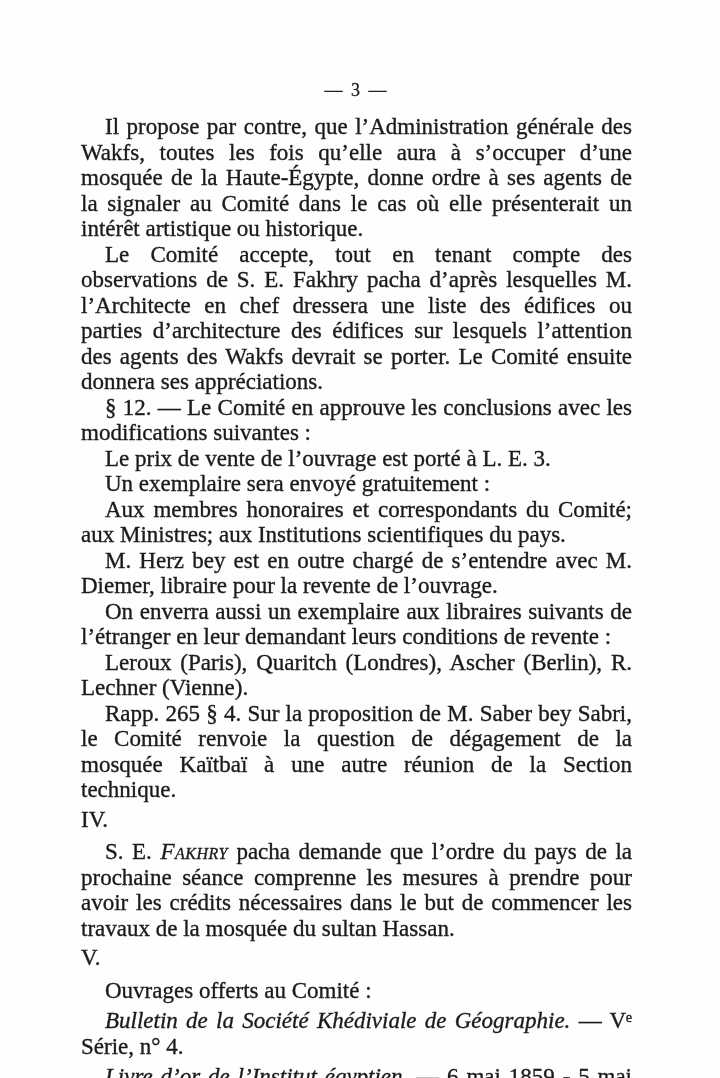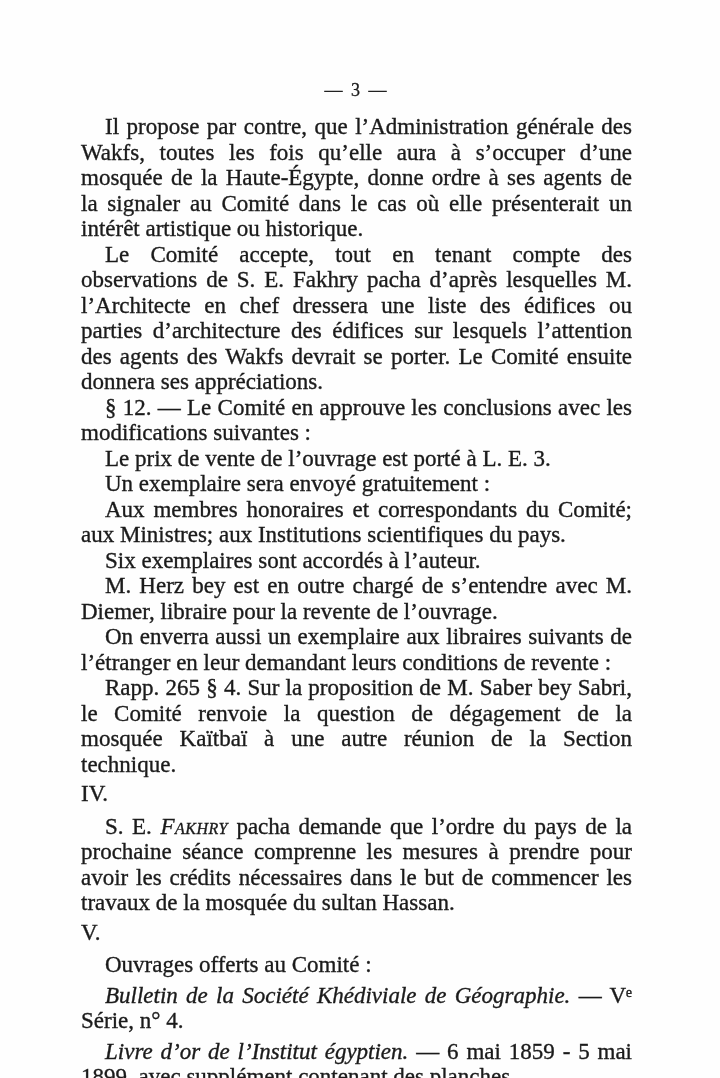--- a/index.html
+++ b/index.html
@@ -76,26 +76,26 @@
     <p class="para">Le Comité accepte, tout en tenant compte des observations de S. E. Fakhry pacha d’après lesquelles M. l’Architecte en chef dressera une liste des édifices ou parties d’architecture des édifices sur lesquels l’attention des agents des Wakfs devrait se porter. Le Comité ensuite donnera ses appréciations.</p>
 
     <p class="para">§ 12. — Le Comité en approuve les conclusions avec les modifications suivantes :</p>
 
     <p class="para">Le prix de vente de l’ouvrage est porté à L. E. 3.</p>
 
     <p class="para">Un exemplaire sera envoyé gratuitement :</p>
 
     <p class="para">Aux membres honoraires et correspondants du Comité; aux Ministres; aux Institutions scientifiques du pays.</p>
 
-    <p class="para">Six exemplaires sont accordés à l’auteur.</p>
 
     <p class="para">M. Herz bey est en outre chargé de s’entendre avec M. Diemer, libraire pour la revente de l’ouvrage.</p>
 
     <p class="para">On enverra aussi un exemplaire aux libraires suivants de l’étranger en leur demandant leurs conditions de revente :</p>
 
+    <p class="para">Leroux (Paris), Quaritch (Londres), Ascher (Berlin), R. Lechner (Vienne).</p>
 
     <p class="para">Rapp. 265 § 4. Sur la proposition de M. Saber bey Sabri, le Comité renvoie la question de dégagement de la mosquée Kaïtbaï à une autre réunion de la Section technique.</p>
 
     <p class="para section-heading">IV.</p>
 
     <p class="para"><span>S. E. </span><span class="smallcaps">Fakhry</span><span> pacha demande que l’ordre du pays de la prochaine séance comprenne les mesures à prendre pour avoir les crédits nécessaires dans le but de commencer les travaux de la mosquée du sultan Hassan.</span></p>
 
     <p class="para section-heading">V.</p>
 
     <p class="para">Ouvrages offerts au Comité :</p>

